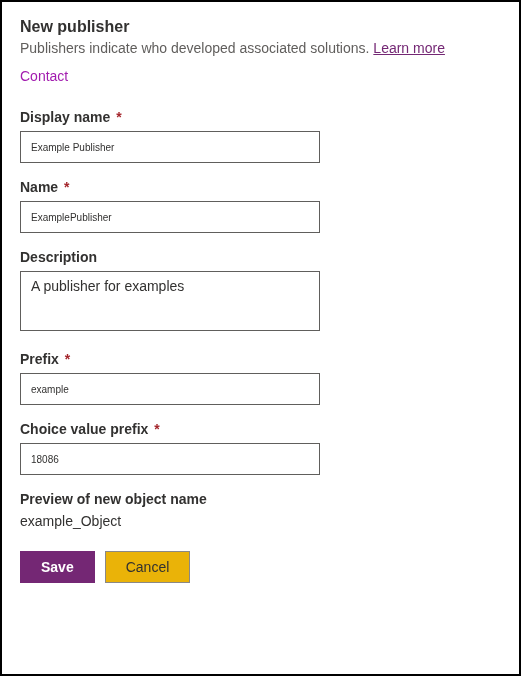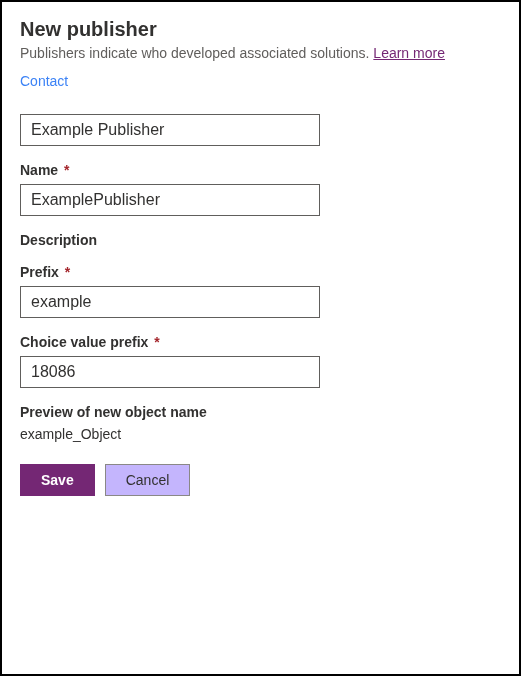--- a/index.html
+++ b/index.html
@@ -9,21 +9,21 @@
     }
     body {
       font-family: "Segoe UI", -apple-system, sans-serif;
       background: #fff;
       width: 521px;
       height: 676px;
       border: 2px solid #000;
       padding: 16px 18px;
     }
     .title {
-      font-size: 20px;
+      font-size: 16px;
       font-weight: 600;
       color: #323130;
       margin-bottom: 4px;
     }
     .subtitle {
       font-size: 14px;
       color: #605e5c;
       margin-bottom: 12px;
     }
     .subtitle a {
@@ -31,21 +31,21 @@
       text-decoration: underline;
     }
     .tabs {
       display: flex;
       gap: 18px;
       border-bottom: 1px solid transparent;
       margin-bottom: 16px;
     }
     .tab {
       font-size: 14px;
-      color: #3b82f6;
+      color: #a21caf;
       padding-bottom: 6px;
       cursor: pointer;
       border-bottom: 2px solid transparent;
     }
     .tab.active {
       color: #323130;
       font-weight: 600;
       border-bottom: 2px solid #742774;
     }
     .field {
@@ -59,21 +59,21 @@
       display: block;
     }
     .required {
       color: #a4262c;
       margin-left: 2px;
     }
     .text-input {
       width: 300px;
       height: 32px;
       padding: 4px 10px;
-      font-size: 16px;
+      font-size: 10px;
       border: 1px solid #605e5c;
       font-family: inherit;
       color: #323130;
     }
     .textarea-input {
       width: 300px;
       height: 60px;
       padding: 6px 10px;
       font-size: 14px;
       border: 1px solid #605e5c;
@@ -99,51 +99,56 @@
       cursor: pointer;
       border: 1px solid transparent;
     }
     .btn-primary {
       background: #742774;
       color: #fff;
       font-weight: 600;
       border: 1px solid #742774;
     }
     .btn-secondary {
-      background: #c4b5fd;
+      background: #eab308;
       color: #323130;
       border: 1px solid #8a8886;
     }
   </style>
 </head>
 <body>
 
 <h1 class="title">New publisher</h1>
 <p class="subtitle">
   <span>Publishers indicate who developed associated solutions. </span><a href="#">Learn more</a>
 </p>
 
 <div class="tabs">
   <div class="tab">Contact</div>
 </div>
 
 <div class="field">
+  <label class="field-label">
+    <span>Display name</span>
+    <span class="required">*</span>
+  </label>
   <input type="text" class="text-input" value="Example Publisher" style="">
 </div>
 
 <div class="field">
   <label class="field-label">
     <span>Name</span>
     <span class="required">*</span>
   </label>
   <input type="text" class="text-input" value="ExamplePublisher" style="">
 </div>
 
 <div class="field">
   <label class="field-label">Description</label>
+  <textarea class="textarea-input" style="">A publisher for examples</textarea>
 </div>
 
 <div class="field">
   <label class="field-label">
     <span>Prefix</span>
     <span class="required">*</span>
   </label>
   <input type="text" class="text-input" value="example" style="">
 </div>
 

